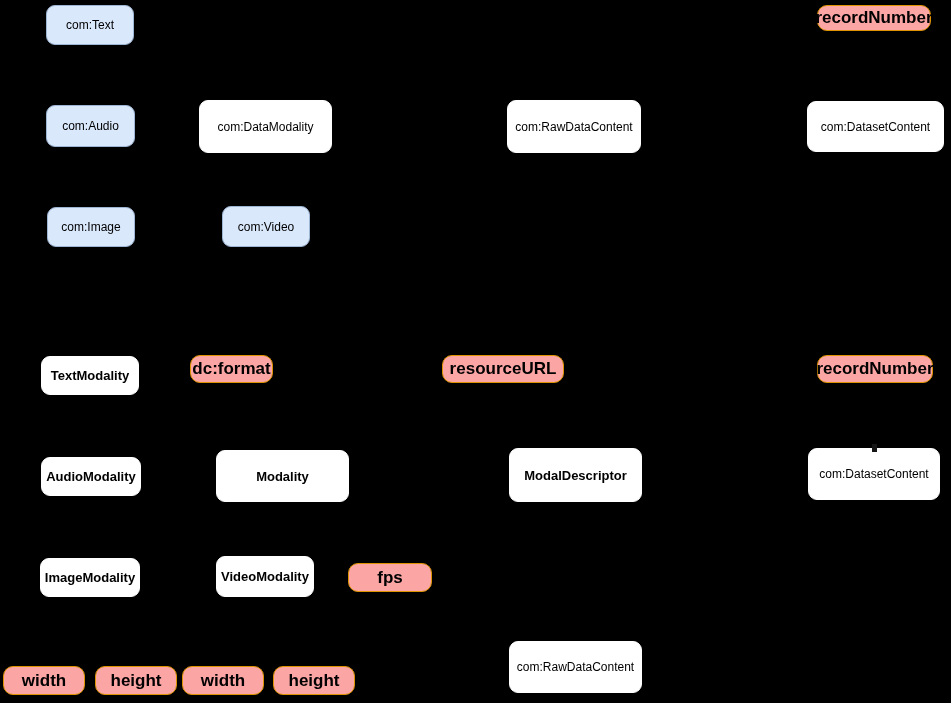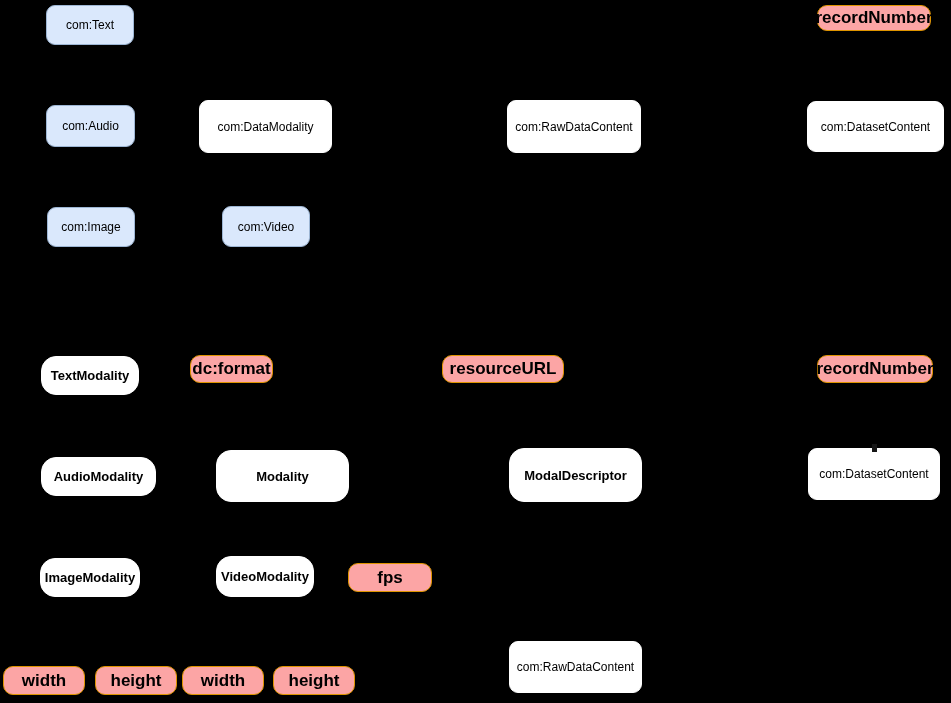--- a/index.html
+++ b/index.html
@@ -40,21 +40,21 @@
     background: #FFFFFF;
     border: 1px solid #FFFFFF;
     border-radius: 9px;
     font-size: 12px;
     font-weight: 400;
     text-align: right;
   }
   .style-class-white-bold {
     background: #FFFFFF;
     border: 1px solid #FFFFFF;
-    border-radius: 15px;
+    border-radius: 9px;
     font-size: 13px;
     font-weight: 700;
   }
   .style-property-orange {
     background: #fca5a5;
     border: 1px solid #DE9400;
     border-radius: 10px;
     font-size: 17px;
     font-weight: 700;
   }
@@ -95,21 +95,21 @@
     </div>
     <div class="node style-property-orange" style="left: 190px; top: 355px; width: 83px; height: 28px;">
       <span>dc:format</span>
     </div>
     <div class="node style-property-orange" style="left: 442px; top: 355px; width: 122px; height: 28px; align-items: center;">
       <span>resourceURL</span>
     </div>
     <div class="node style-property-orange" style="left: 817px; top: 355px; width: 116px; height: 28px;">
       <span>recordNumber</span>
     </div>
-    <div class="node style-class-white-bold" style="left: 41px; top: 457px; width: 115px; height: 39px;">
+    <div class="node style-class-white-bold" style="left: 41px; top: 457px; width: 100px; height: 39px;">
       <span>AudioModality</span>
     </div>
     <div class="node style-class-white-bold" style="left: 216px; top: 450px; width: 133px; height: 52px;">
       <span>Modality</span>
     </div>
     <div class="node style-class-white-bold" style="left: 509px; top: 448px; width: 133px; height: 54px;">
       <span>ModalDescriptor</span>
     </div>
     <div class="node style-class-white" style="left: 808px; top: 448px; width: 132px; height: 52px;">
       <span>com:DatasetContent</span>

